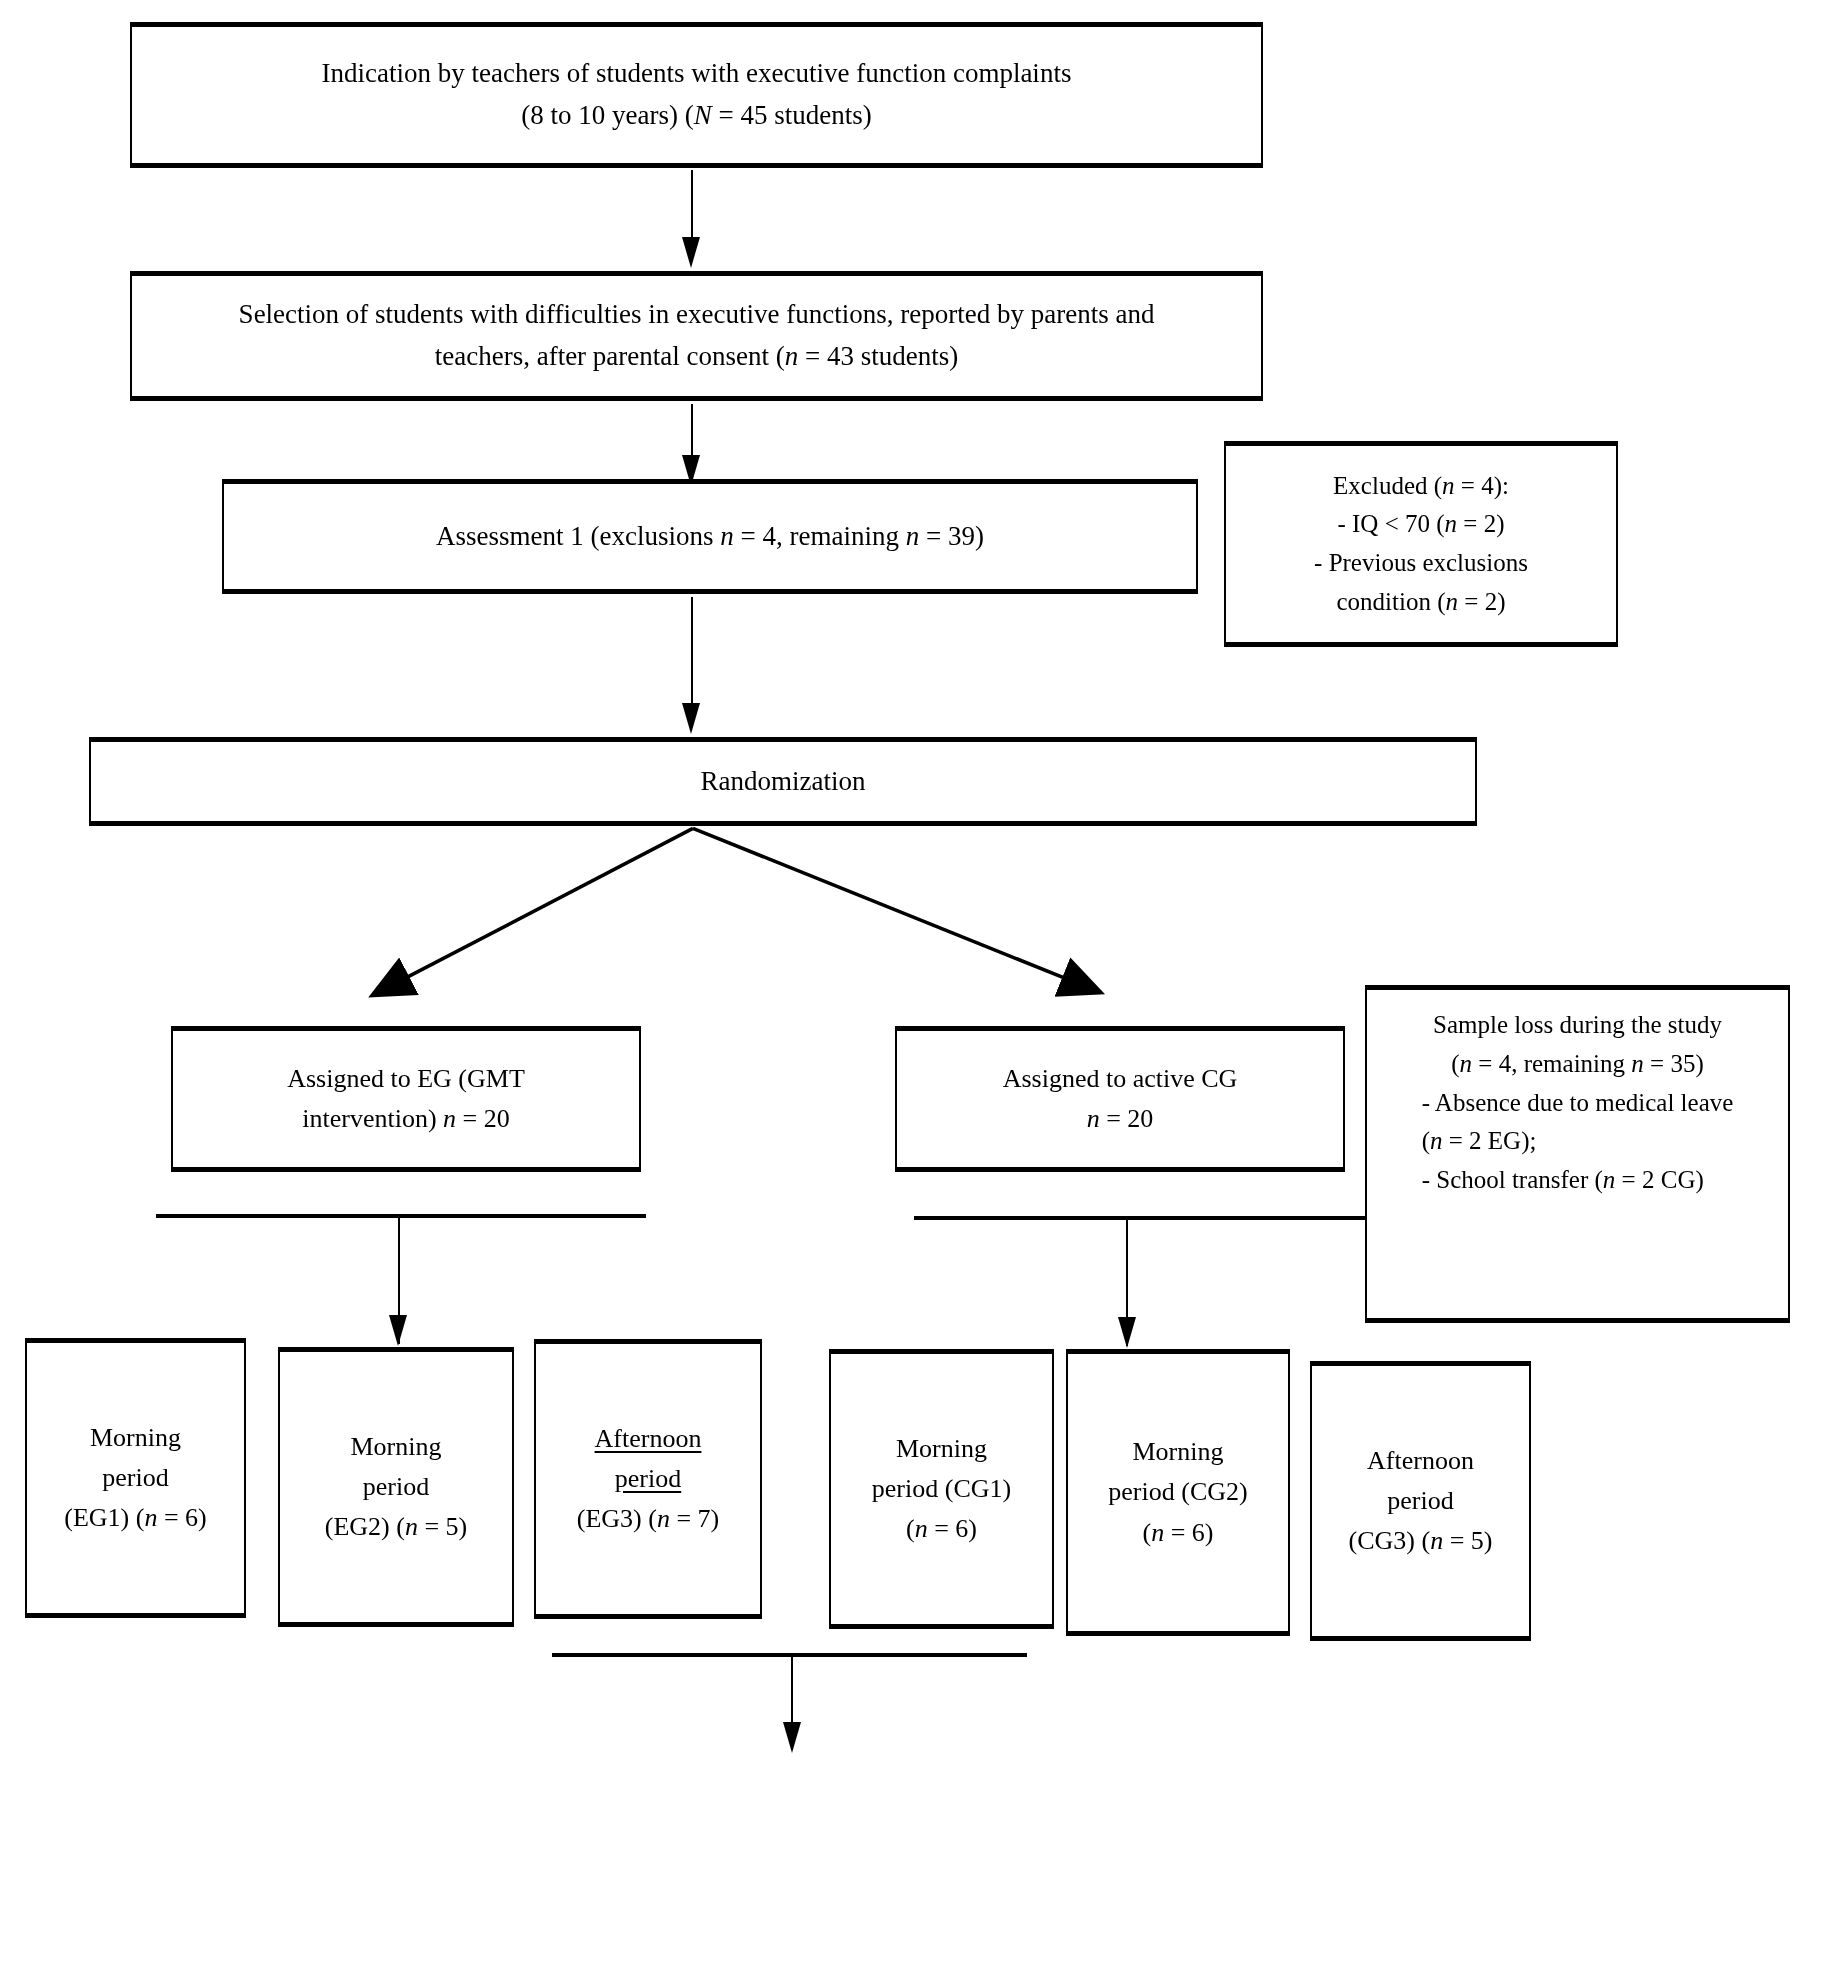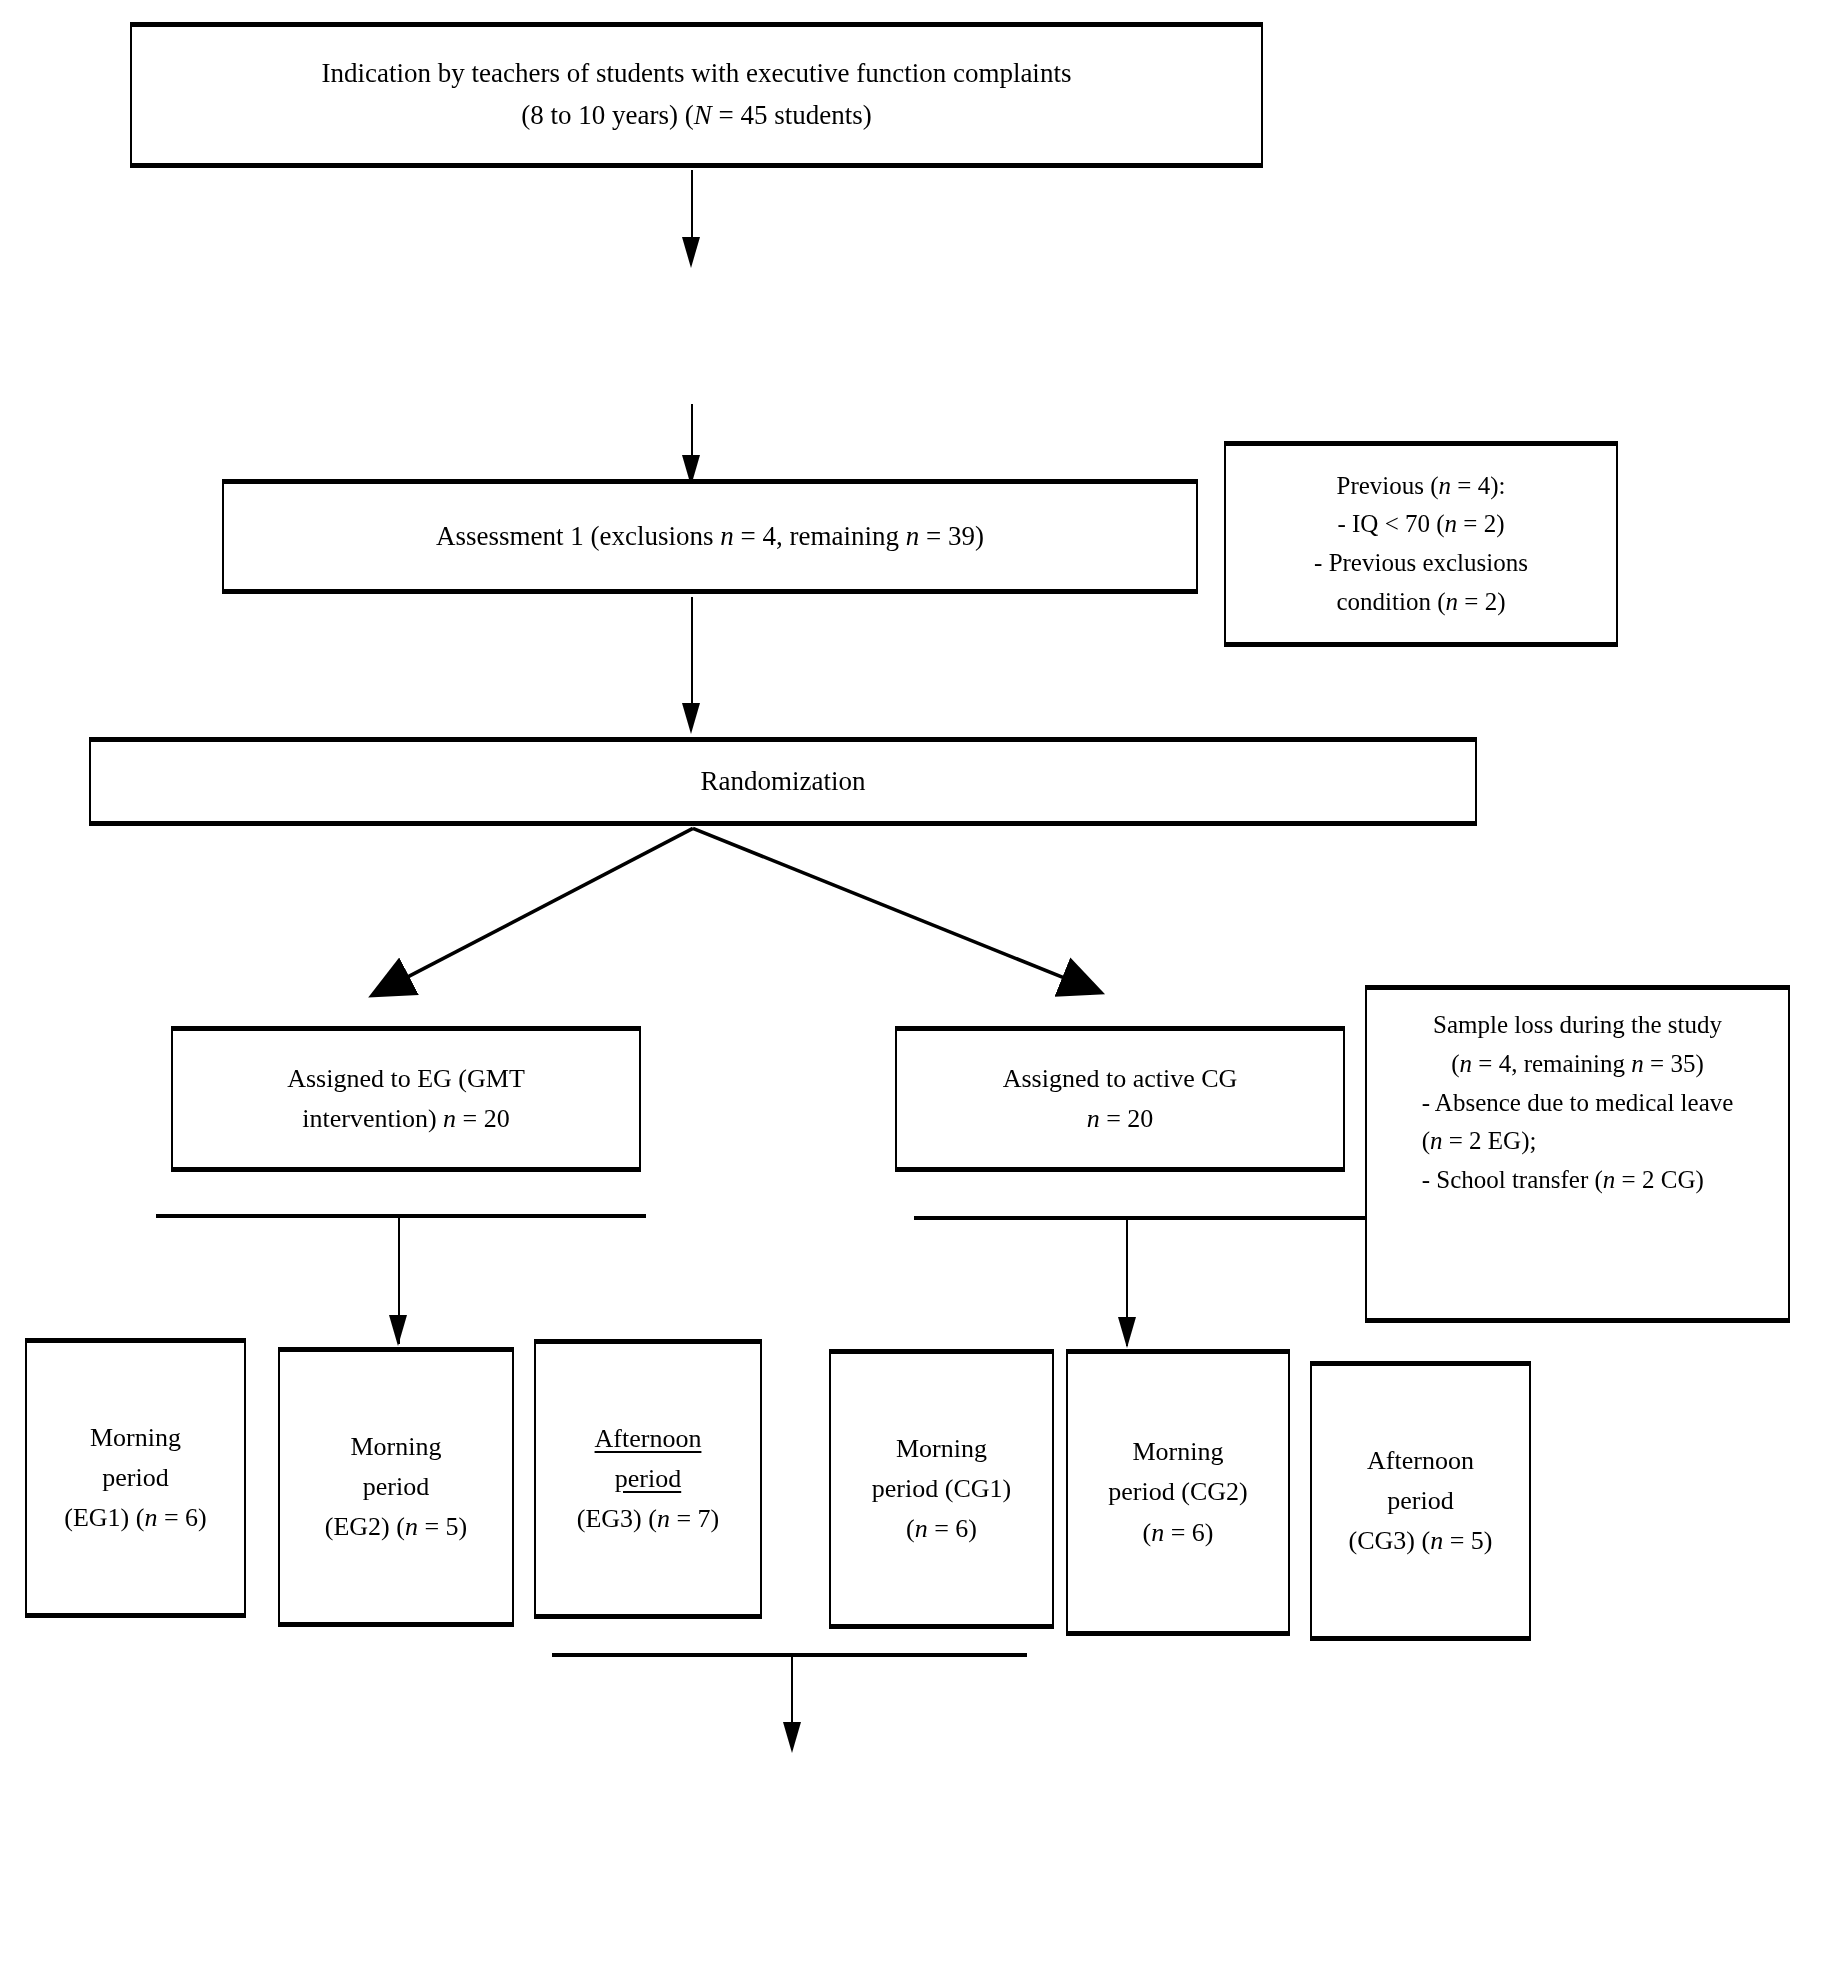--- a/index.html
+++ b/index.html
@@ -50,33 +50,39 @@
   <div class="box" style="left:130px; top:24px; width:1133px; height:142px;">
     <span class="txt fs-big">
       <span>Indication by teachers of students with executive function complaints</span><br>
       <span>(8 to 10 years) (</span><span class="it">N</span><span> = 45 students)</span>
     </span>
   </div>
 
   <div class="vline" style="left:691px; top:170px; height:71px;"></div>
   <div class="arrowhead" style="left:682px; top:237px;"></div>
 
+  <div class="box" style="left:130px; top:273px; width:1133px; height:126px;">
+    <span class="txt fs-big">
+      <span>Selection of students with difficulties in executive functions, reported by parents and</span><br>
+      <span>teachers, after parental consent (</span><span class="it">n</span><span> = 43 students)</span>
+    </span>
+  </div>
 
   <div class="vline" style="left:691px; top:404px; height:56px;"></div>
   <div class="arrowhead" style="left:682px; top:455px;"></div>
 
   <div class="box" style="left:222px; top:481px; width:976px; height:111px;">
     <span class="txt fs-big">
       <span>Assessment 1 (exclusions </span><span class="it">n</span><span> = 4, remaining </span><span class="it">n</span><span> = 39)</span>
     </span>
   </div>
 
   <div class="box" style="left:1224px; top:443px; width:394px; height:202px;">
     <span class="txt fs-sm">
-      <span>Previous (</span><span class="it">n</span><span> = 4):</span><br>
+      <span>Excluded (</span><span class="it">n</span><span> = 4):</span><br>
       <span>- IQ &lt; 70 (</span><span class="it">n</span><span> = 2)</span><br>
       <span>- Previous exclusions</span><br>
       <span>condition (</span><span class="it">n</span><span> = 2)</span>
     </span>
   </div>
 
   <div class="vline" style="left:691px; top:597px; height:109px;"></div>
   <div class="arrowhead" style="left:682px; top:703px;"></div>
 
   <div class="box" style="left:89px; top:739px; width:1388px; height:85px;">

